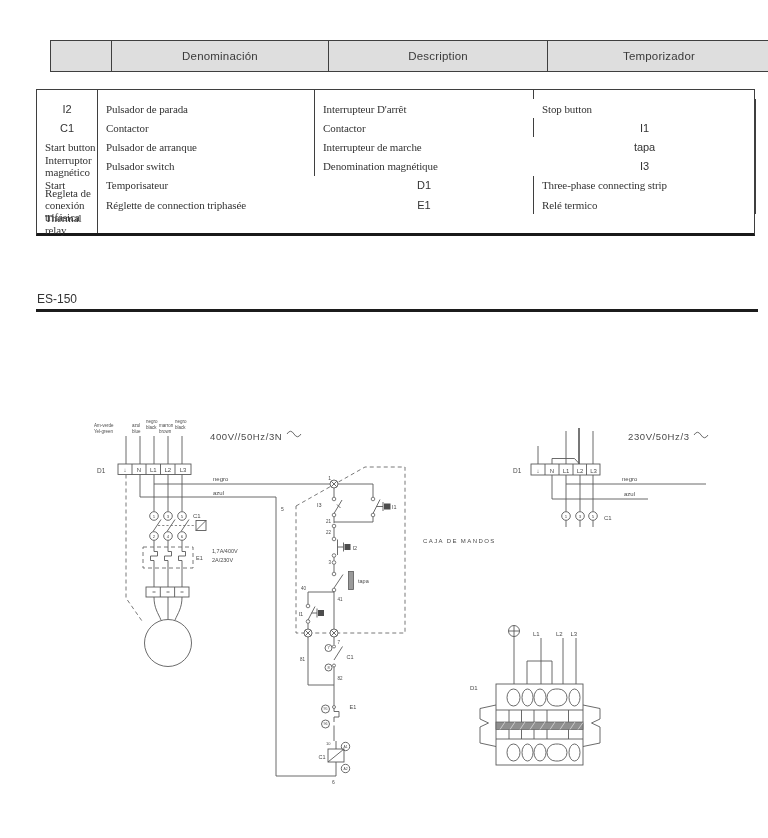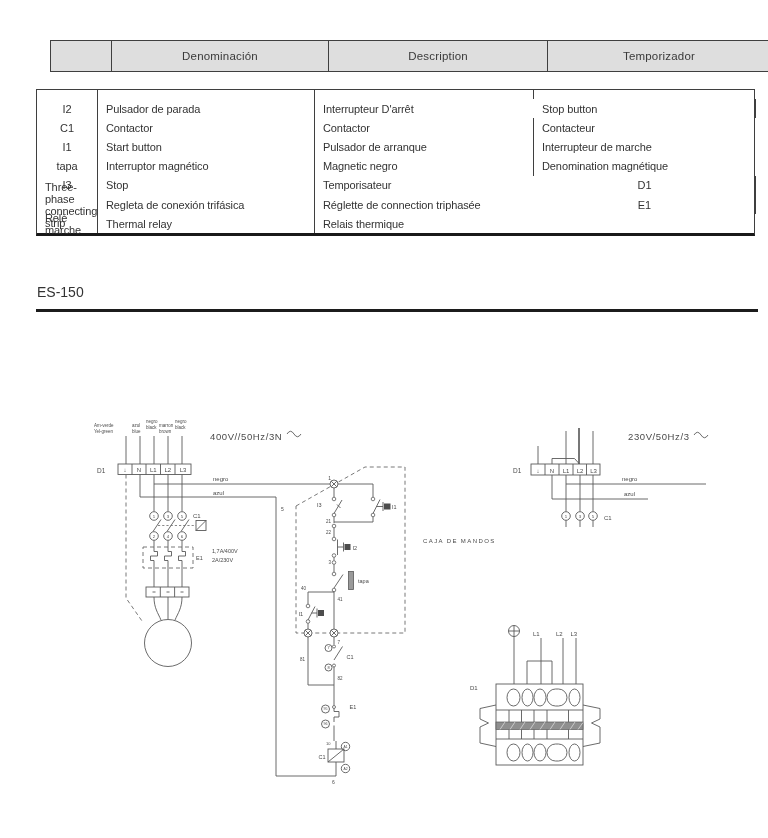--- a/index.html
+++ b/index.html
@@ -14,24 +14,24 @@
   .tbl-header .hcell:last-child{border-right:none;}
   .tbl-body{position:absolute;left:36px;top:89px;width:719px;height:147px;
       border:1px solid #3f3f3f;border-bottom:3px solid #191919;box-sizing:border-box;
       display:grid;grid-template-columns:61px 217px 219px 222px;
       grid-template-rows:9px repeat(7,19.2px);}
   .tbl-body .vfill{border-right:1px solid #3f3f3f;}
   .tbl-body .vfill:nth-child(4){border-right:none;}
   .bcell{border-right:1px solid #3f3f3f;display:flex;align-items:center;
       font-size:11px;color:#333;letter-spacing:-.1px;}
   .bcell.code{justify-content:center;}
-  .bcell.txt{padding-left:8px;}
+  .bcell.txt{padding-left:8px;font-family:Liberation Serif, serif;}
   .bcell.last{border-right:none;}
   
-  .es-label{position:absolute;left:37px;top:284px;font-size:14px;color:#333;}
+  .es-label{position:absolute;left:37px;top:292px;font-size:12px;color:#333;}
   .rule{position:absolute;left:36px;top:309px;width:722px;height:2.5px;background:#1c1c1c;}
   
   svg{position:absolute;left:0;top:0;}
   svg text{font-family:"Liberation Sans",sans-serif;fill:#4a4a4a;}
   .t40{font-size:4px;} .t43{font-size:4.3px;} .t45{font-size:4.5px;}
   .t36{font-size:3.6px;} .t34{font-size:3.4px;}
   .t5{font-size:5px;} .t55{font-size:5.5px;} .t6{font-size:6px;} .t65{font-size:6.5px;}
   .t95{font-size:9.5px;letter-spacing:.6px;}
   .caja{font-size:6px;letter-spacing:1.4px;}
   .ln{stroke:#5a5a5a;stroke-width:.9;fill:none;}
@@ -61,45 +61,43 @@
       <div class="vfill"></div>
 
     <div class="bcell code">I2</div>
     <div class="bcell txt">Pulsador de parada</div>
     <div class="bcell txt last">Interrupteur D'arrêt</div>
     <div class="bcell txt">Stop button</div>
 
     <div class="bcell code">C1</div>
     <div class="bcell txt">Contactor</div>
     <div class="bcell txt">Contactor</div>
-    <div class="bcell txt last">Contacteur</div>
 
     <div class="bcell code">I1</div>
     <div class="bcell txt">Start button</div>
     <div class="bcell txt">Pulsador de arranque</div>
     <div class="bcell txt last">Interrupteur de marche</div>
 
     <div class="bcell code">tapa</div>
     <div class="bcell txt">Interruptor magnético</div>
-    <div class="bcell txt">Magnetic negro</div>
+    <div class="bcell txt">Pulsador switch</div>
     <div class="bcell txt last">Denomination magnétique</div>
 
     <div class="bcell code">I3</div>
-    <div class="bcell txt">Stop</div>
+    <div class="bcell txt">Start</div>
     <div class="bcell txt last">Temporisateur</div>
 
     <div class="bcell code">D1</div>
     <div class="bcell txt">Three-phase connecting strip</div>
     <div class="bcell txt">Regleta de conexión trifásica</div>
     <div class="bcell txt last">Réglette de connection triphasée</div>
 
     <div class="bcell code">E1</div>
-    <div class="bcell txt">Relé marche</div>
+    <div class="bcell txt">Relé termico</div>
     <div class="bcell txt">Thermal relay</div>
-    <div class="bcell txt last">Relais thermique</div>
   </div>
 
   <div class="es-label">ES-150</div>
   <div class="rule"></div>
 
   <svg width="768" height="838" viewBox="0 0 768 838">
 
     <g>
 
       <text class="t45" x="94" y="427">Am-verde</text>

